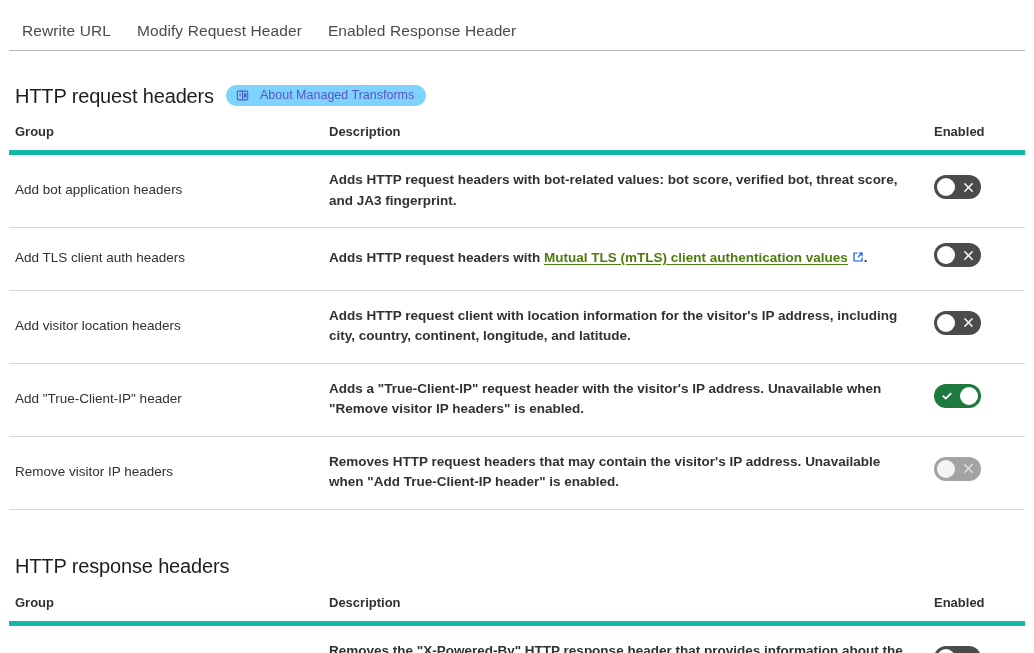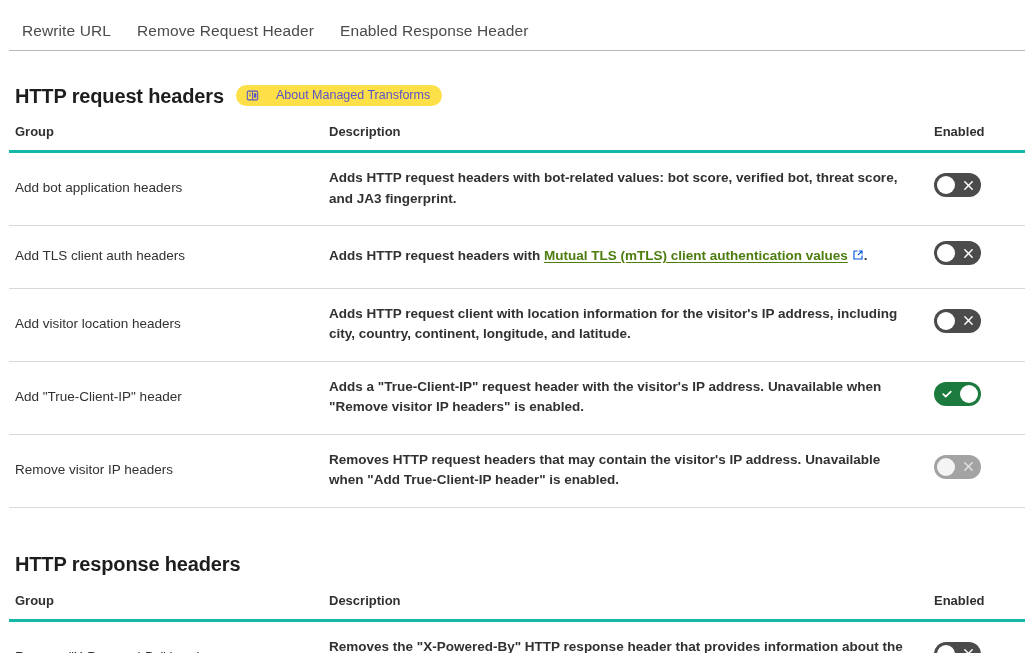--- a/index.html
+++ b/index.html
@@ -67,30 +67,30 @@
   .section { margin-top: 0; }
 
   .section-head {
     display: flex;
     align-items: center;
     gap: 12px;
     padding-left: 6px;
   }
   .section-title {
     font-size: 20px;
-    font-weight: 700;
+    font-weight: 400;
     color: #1d1d1d;
     letter-spacing: -.15px;
     line-height: 1;
   }
   .about-badge {
     display: inline-flex;
     align-items: center;
-    gap: 17px;
-    background: #fde047;
+    gap: 11px;
+    background: #7dd3fc;
     color: #5b53c9;
     border-radius: 999px;
     padding: 4px 12px 4px 10px;
     font-size: 12.5px;
     cursor: pointer;
     white-space: nowrap;
   }
   .about-badge .badge-label { color: #5b53c9; line-height: 1; }
 
   
@@ -98,21 +98,21 @@
     width: 100%;
     border-collapse: collapse;
     table-layout: fixed;
   }
   table.mt-table th {
     text-align: left;
     font-size: 13px;
     font-weight: 700;
     color: #313131;
     padding: 0 0 11px 0;
-    border-bottom: 3px solid #14b8a6;
+    border-bottom: 5px solid #14b8a6;
     vertical-align: bottom;
   }
   table.mt-table td {
     font-size: 13.5px;
     color: #313131;
     padding: 15px 0 16px 0;
     border-bottom: 1px solid #d9d9d9;
     vertical-align: middle;
     line-height: 1.52;
   }
@@ -184,21 +184,21 @@
   .spacer-48 { height: 46px; }
 </style>
 </head>
 <body>
 
 <div class="tabbar">
   <div class="tab">
     <span>Rewrite URL</span>
   </div>
   <div class="tab">
-    <span>Remove Request Header</span>
+    <span>Modify Request Header</span>
   </div>
   <div class="tab">
     <span>Enabled Response Header</span>
   </div>
 </div>
 
 <div class="content">
 
   <div class="section" style="margin-top:34px;">
     <div class="section-head">

